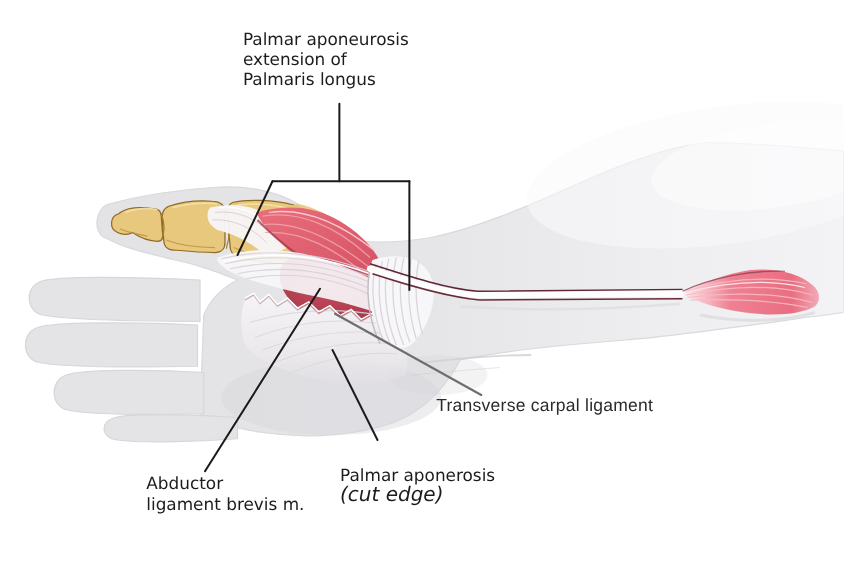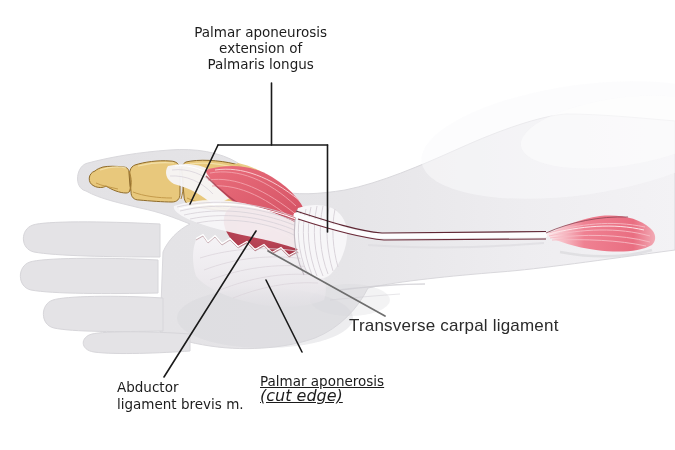--- a/index.html
+++ b/index.html
@@ -1,23 +1,23 @@
 <!DOCTYPE html>
 <html><head>
 <meta charset="utf-8">
 <style>
   html,body{margin:0;padding:0;background:#ffffff;}
   #stage{position:relative;width:675px;height:450px;background:#ffffff;overflow:hidden;
          font-family:"DejaVu Sans",sans-serif;}
   #stage svg{position:absolute;left:0;top:0;}
   .diagram-label{position:absolute;color:#1c1c1c;white-space:pre-line;}
-  #lbl-extension{top:24px;right:348px;text-align:center;font-size:13.5px;line-height:16px;}
+  #lbl-extension{top:24px;right:348px;text-align:left;font-size:13.5px;line-height:16px;}
   #lbl-transverse{top:316px;left:349px;font-family:"Liberation Sans",sans-serif;
-                  font-size:17px;color:#2b2b2b;letter-spacing:.2px;}
-  #lbl-aponerosis{top:357px;left:260px;font-size:13.5px;line-height:16px;text-decoration:underline;}
+                  font-size:14px;color:#2b2b2b;letter-spacing:.2px;}
+  #lbl-aponerosis{top:357px;left:272px;font-size:13.5px;line-height:16px;}
   #lbl-aponerosis .note{display:block;font-style:italic;font-size:16px;line-height:14px;}
   #lbl-abductor{top:379px;left:117px;font-size:13.5px;line-height:16.5px;}
 </style>
 </head>
 <body>
 
 <div id="stage">
 
 <svg width="675" height="450" viewBox="0 0 675 450">
   <defs>

